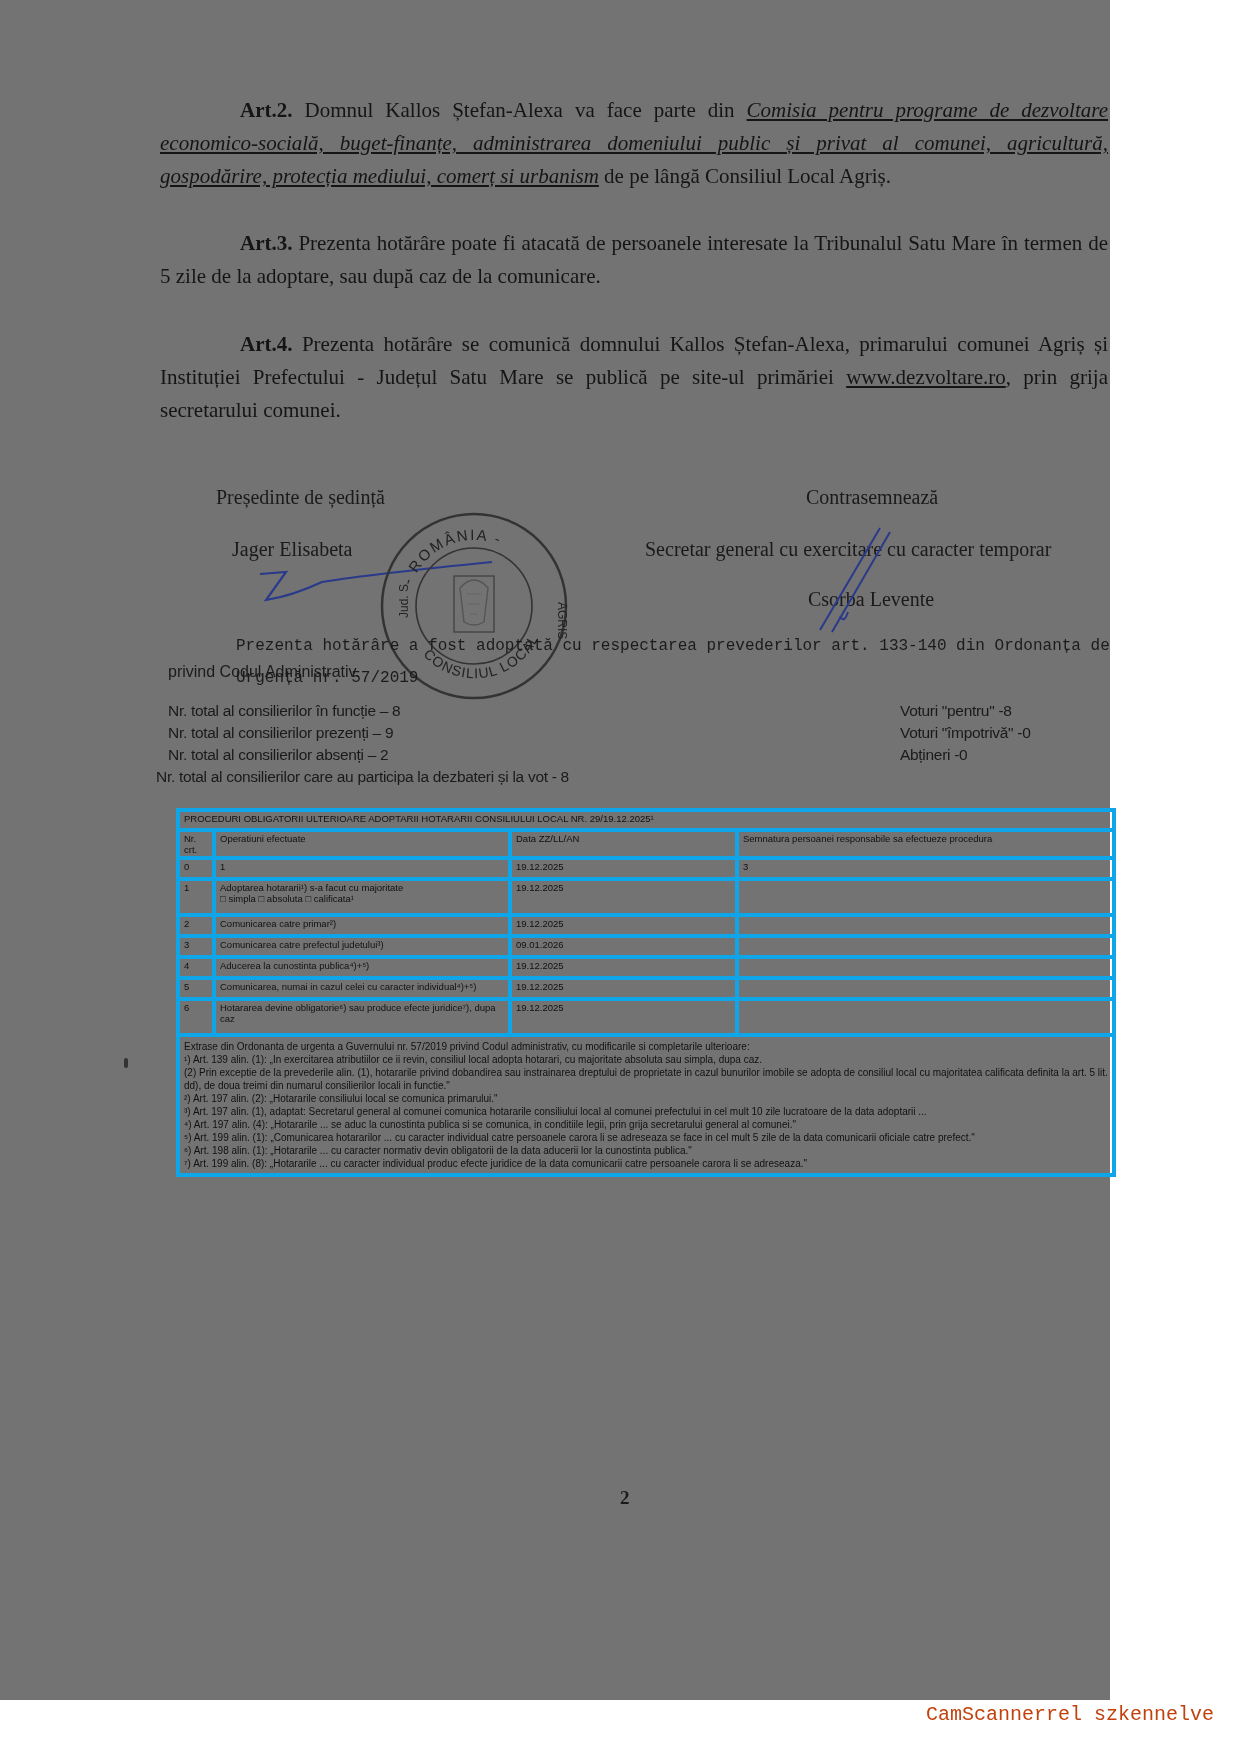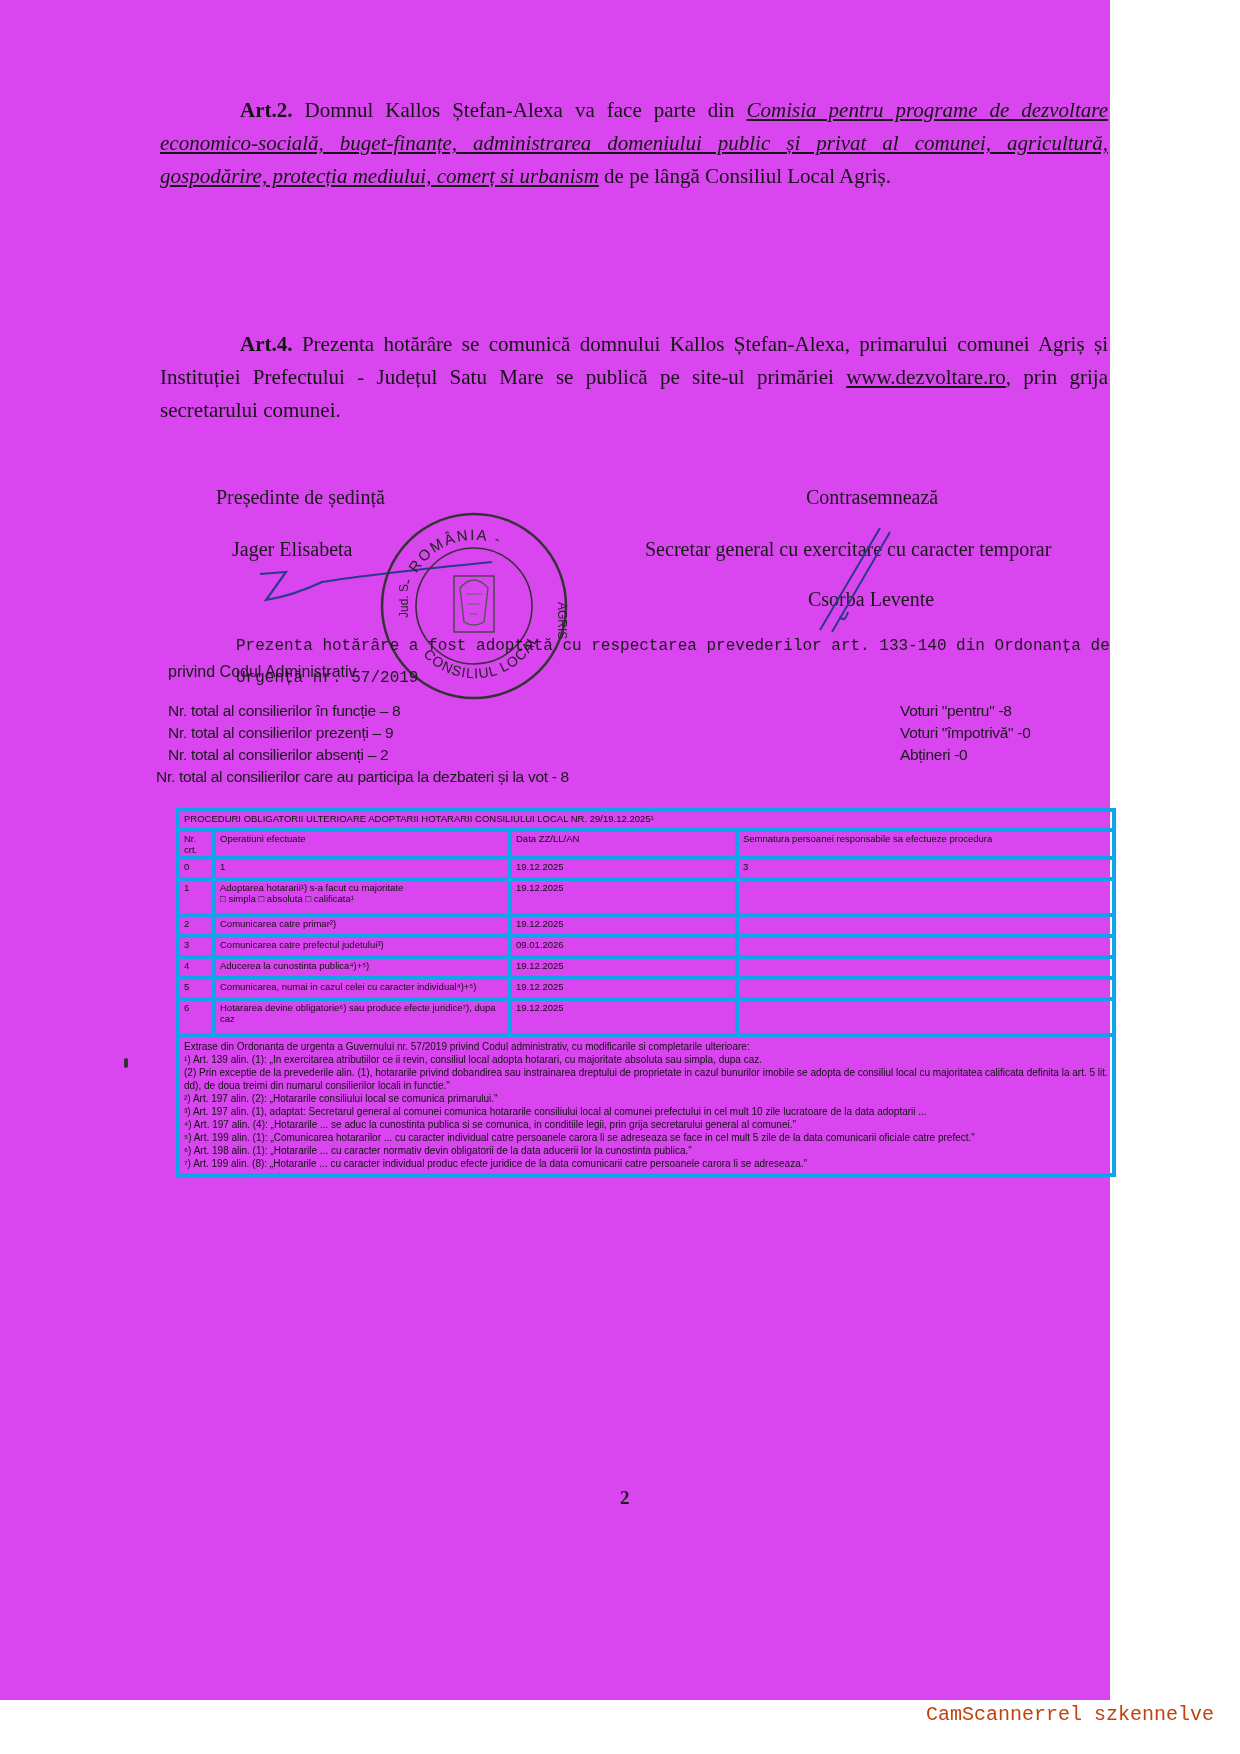--- a/index.html
+++ b/index.html
@@ -1,19 +1,19 @@
 <!DOCTYPE html>
 <html><head>
 <meta charset="utf-8">
 <style>
   html, body { margin:0; padding:0; }
   body { width:1240px; height:1754px; background:#ffffff; position:relative; overflow:hidden;
          font-family:"Liberation Serif", serif; color:#1a1a1a; }
   .page { position:absolute; left:0; top:0; width:1110px; height:1700px;
-          background:#d946ef; }
+          background:#737373; }
   .txt { position:absolute; font-family:"Liberation Sans", sans-serif; font-size:19.5px; line-height:32px; color:#1b1b1b; }
   .para { position:absolute; left:160px; width:948px; font-family:"Liberation Serif", serif;
           font-size:21px; line-height:33px; text-align:justify; color:#151515; }
   .para b { font-weight:bold; }
   .ind { display:inline-block; width:80px; }
   .u { text-decoration:underline; font-style:italic; }
   .link { text-decoration:underline; }
   .sig { position:absolute; font-family:"Liberation Serif", serif; font-size:20px; color:#1a1a1a; }
   .small { position:absolute; font-family:"Liberation Sans", sans-serif; font-size:15.5px; line-height:19px; color:#1a1a1a; letter-spacing:-0.3px; }
   
@@ -35,20 +35,23 @@
 </style>
 </head>
 <body>
 
 <div class="page">
 
   <div class="para" style="top:94px;">
     <span class="ind"></span><b>Art.2.</b><span> Domnul  Kallos Ștefan-Alexa  va face parte din </span><span class="u">Comisia pentru programe de dezvoltare economico-socială, buget-finanțe, administrarea domeniului public și privat al comunei, agricultură, gospodărire, protecția mediului, comerț si urbanism</span><span> de pe lângă Consiliul Local Agriș.</span>
   </div>
 
+  <div class="para" style="top:227px;">
+    <span class="ind"></span><b>Art.3.</b><span> Prezenta hotărâre poate fi atacată de persoanele interesate la Tribunalul Satu Mare în termen de 5 zile de la adoptare, sau după caz de la comunicare.</span>
+  </div>
 
   <div class="para" style="top:328px;">
     <span class="ind"></span><b>Art.4.</b><span> Prezenta hotărâre se comunică domnului Kallos Ștefan-Alexa, primarului comunei Agriș și Instituției Prefectului -  Județul Satu Mare se publică pe site-ul primăriei </span><span class="link">www.dezvoltare.ro</span><span>, prin grija secretarului comunei.</span>
   </div>
 
   <div class="sig" style="left:216px; top:486px;">Președinte de ședință</div>
   <div class="sig" style="left:232px; top:538px;">Jager Elisabeta</div>
   <svg style="position:absolute; left:252px; top:560px;" width="260" height="50">
     <path d="M8 14 L34 12 L14 40 Q40 36 70 22 Q120 14 240 2" stroke="#2a3a8a" stroke-width="2.2" fill="none"></path>
   </svg>

